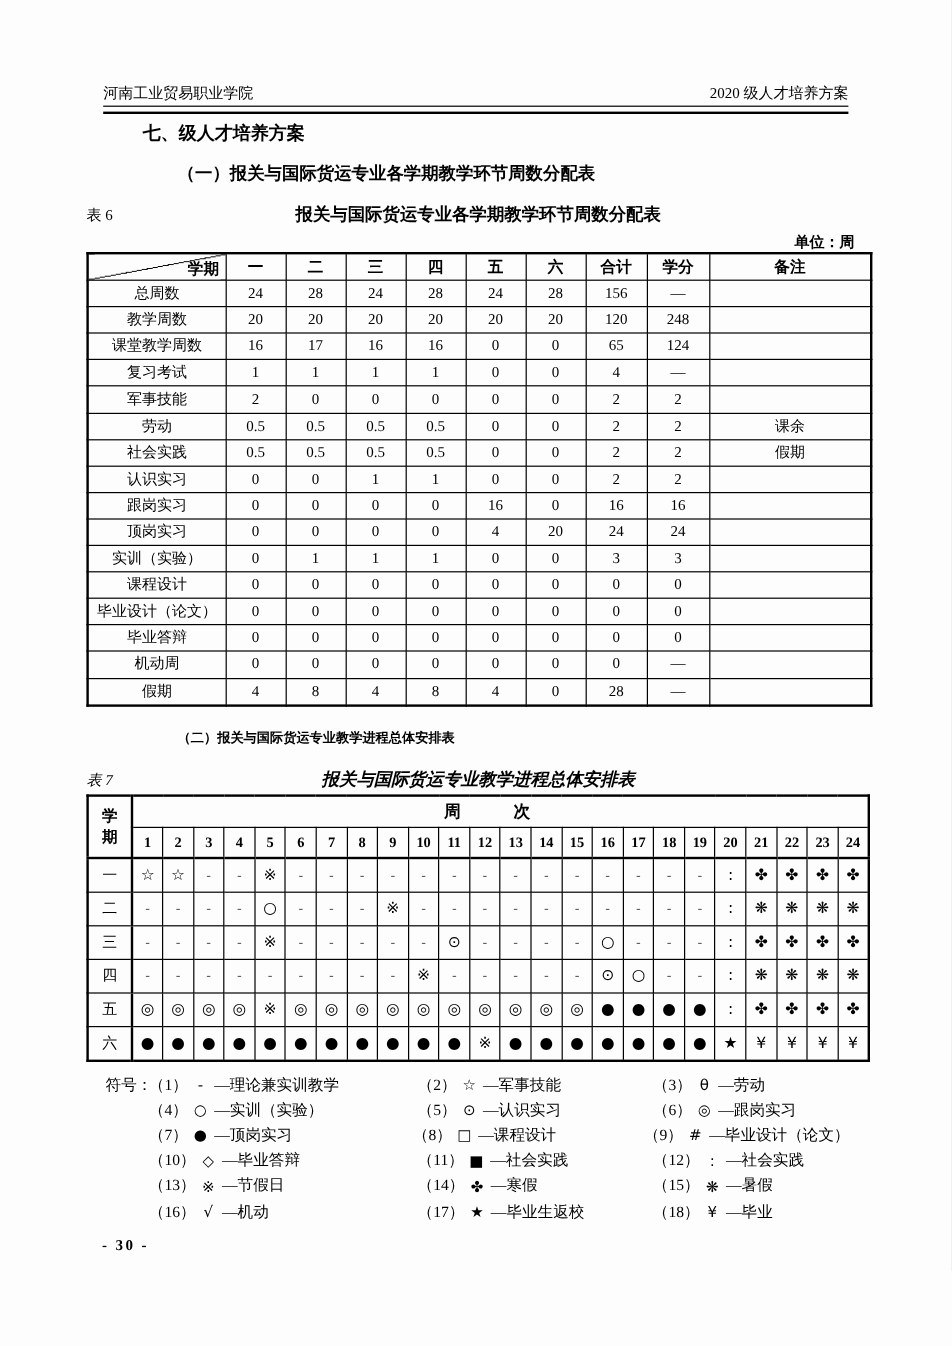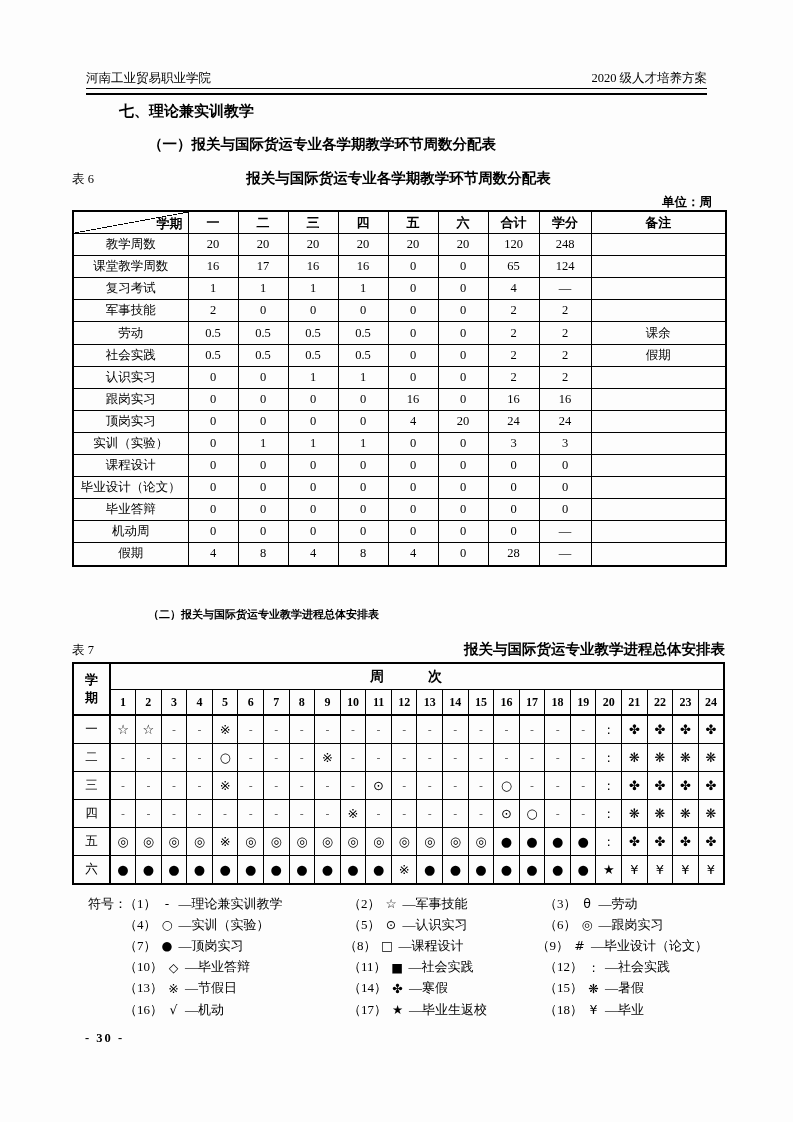--- a/index.html
+++ b/index.html
@@ -11,21 +11,21 @@
   .phead-rule{position:absolute;left:86px;top:88px;width:621px;height:4px;
               border-top:1px solid #000;border-bottom:2px solid #000;}
   
   .h-sec{position:absolute;left:119px;top:102px;font-size:15px;font-weight:bold;
          font-family:"Liberation Sans","DejaVu Sans",sans-serif;}
   .h-sub1{position:absolute;left:148px;top:135px;font-size:14.5px;font-weight:bold;
           font-family:"Liberation Sans","DejaVu Sans",sans-serif;}
   .h-sub2{position:absolute;left:148px;top:607px;font-size:11px;font-weight:bold;
           font-family:"Liberation Sans","DejaVu Sans",sans-serif;}
   .cap6{position:absolute;left:72px;top:169px;width:653px;text-align:center;}
-  .cap7{position:absolute;left:72px;top:640px;width:653px;text-align:right;}
+  .cap7{position:absolute;left:72px;top:640px;width:653px;text-align:center;font-style:italic;}
   .cap-label{position:absolute;left:0;top:2px;font-size:12.5px;font-weight:normal;}
   .cap-title{font-size:14.5px;font-weight:bold;
              font-family:"Liberation Sans","DejaVu Sans",sans-serif;}
   .unit{position:absolute;left:72px;top:194px;width:640px;text-align:right;
         font-size:12.5px;font-weight:bold;}
   
   .t6{position:absolute;left:72px;top:210px;width:653px;border-collapse:collapse;
       table-layout:fixed;}
   .t6 td,.t6 th{border:1px solid #000;height:21.1px;text-align:center;
       vertical-align:middle;font-size:12.5px;padding:0;overflow:hidden;}
@@ -69,21 +69,21 @@
 <body>
 
 <div class="page">
 
   <div class="phead">
     <span>河南工业贸易职业学院</span>
     <span>2020 级人才培养方案</span>
   </div>
   <div class="phead-rule"></div>
 
-  <div class="h-sec">七、理论兼实训教学</div>
+  <div class="h-sec">七、级人才培养方案</div>
   <div class="h-sub1">（一）报关与国际货运专业各学期教学环节周数分配表</div>
 
   <div class="cap6">
     <span class="cap-label">表 6</span>
     <span class="cap-title">报关与国际货运专业各学期教学环节周数分配表</span>
   </div>
   <div class="unit">单位：周</div>
 
   <table class="t6">
     <colgroup>
@@ -108,20 +108,32 @@
           <th>三</th>
           <th>四</th>
           <th>五</th>
           <th>六</th>
           <th>合计</th>
           <th>学分</th>
           <th>备注</th>
         </tr>
     </thead>
     <tbody>
+        <tr>
+          <td class="rl">总周数</td>
+          <td>24</td>
+          <td>28</td>
+          <td>24</td>
+          <td>28</td>
+          <td>24</td>
+          <td>28</td>
+          <td>156</td>
+          <td>—</td>
+          <td></td>
+        </tr>
         <tr>
           <td class="rl">教学周数</td>
           <td>20</td>
           <td>20</td>
           <td>20</td>
           <td>20</td>
           <td>20</td>
           <td>20</td>
           <td>120</td>
           <td>248</td>

